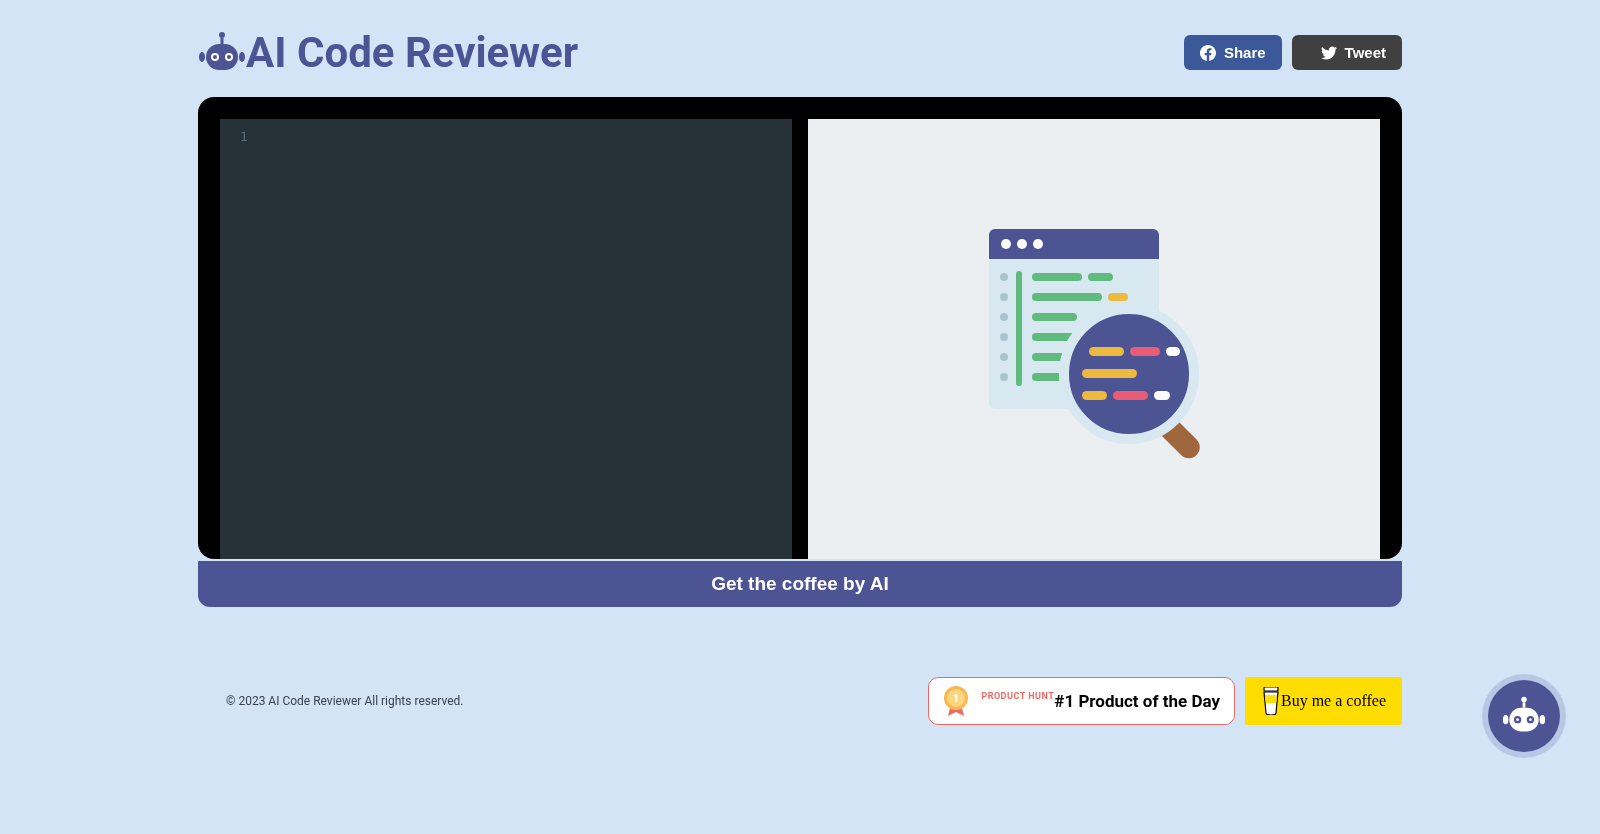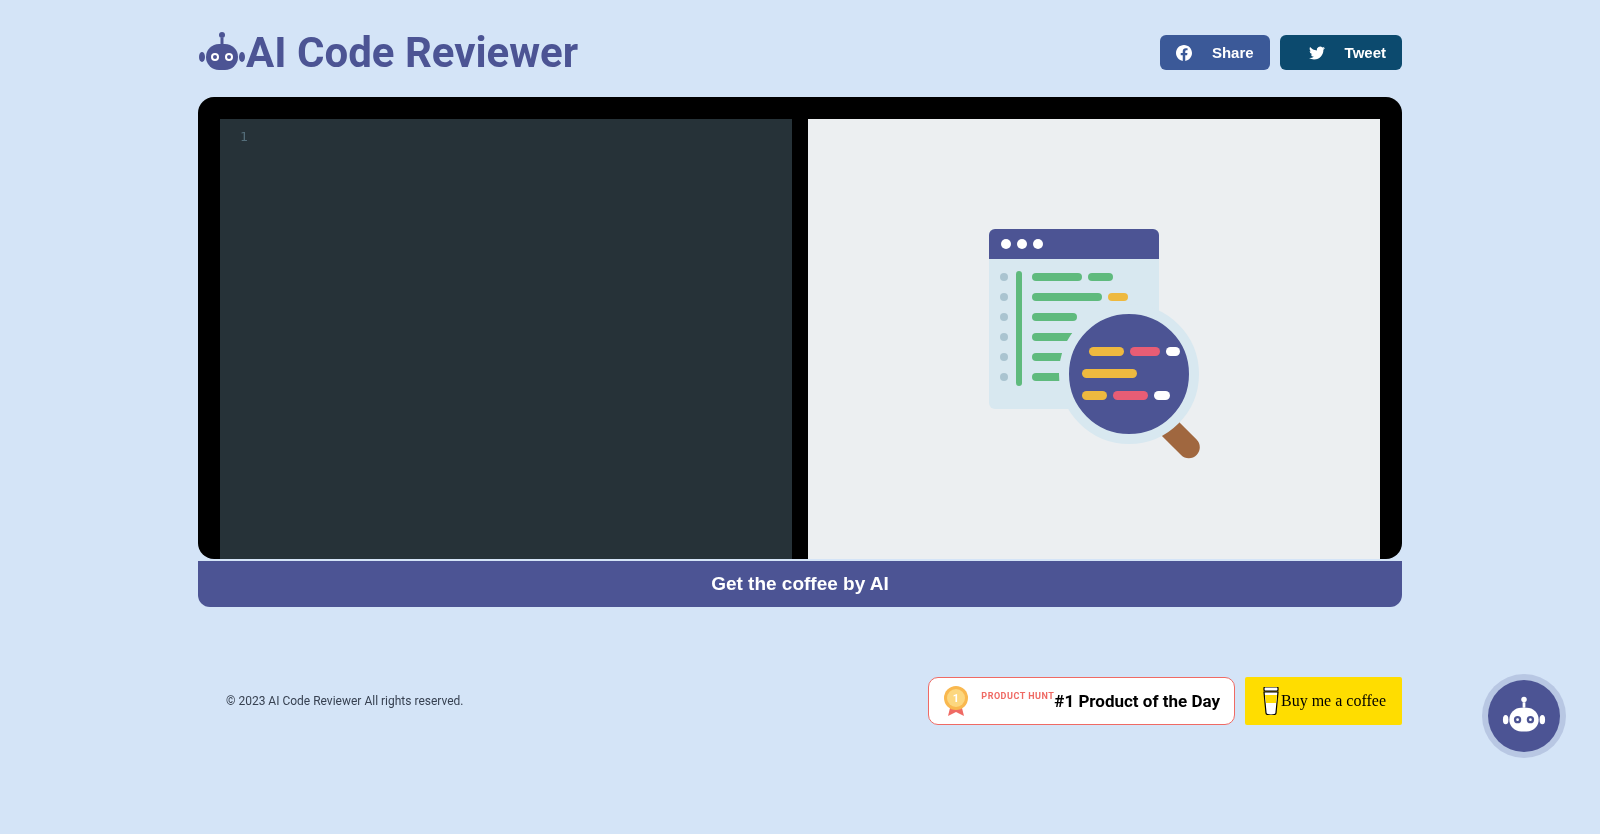--- a/index.html
+++ b/index.html
@@ -39,34 +39,34 @@
       font-weight: 700;
       color: #4c5494;
     }
     .share-buttons {
       display: flex;
       gap: 10px;
     }
     .share-btn {
       display: inline-flex;
       align-items: center;
-      gap: 20px;
+      gap: 8px;
       padding: 9px 16px;
       border-radius: 6px;
       border: none;
       color: white;
       font-weight: 600;
       font-size: 15px;
       cursor: pointer;
     }
     .share-facebook {
       background: #3b5998;
     }
     .share-twitter {
-      background: #0c4a6e;
+      background: #404040;
       padding-left: 29px;
     }
     .main-panel {
       background: black;
       border-radius: 16px;
       padding: 22px 22px 0 22px;
     }
     .split-view {
       display: flex;
       gap: 16px;

